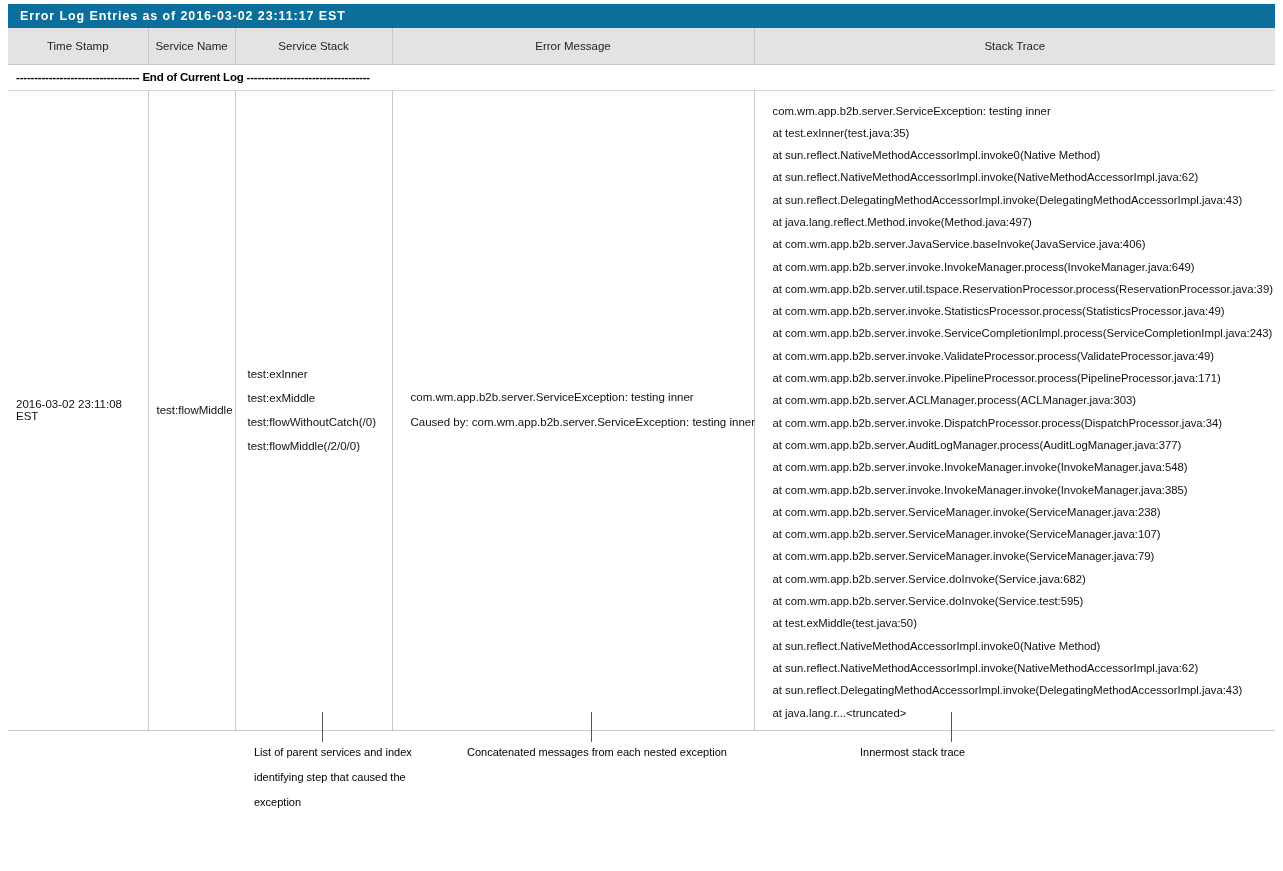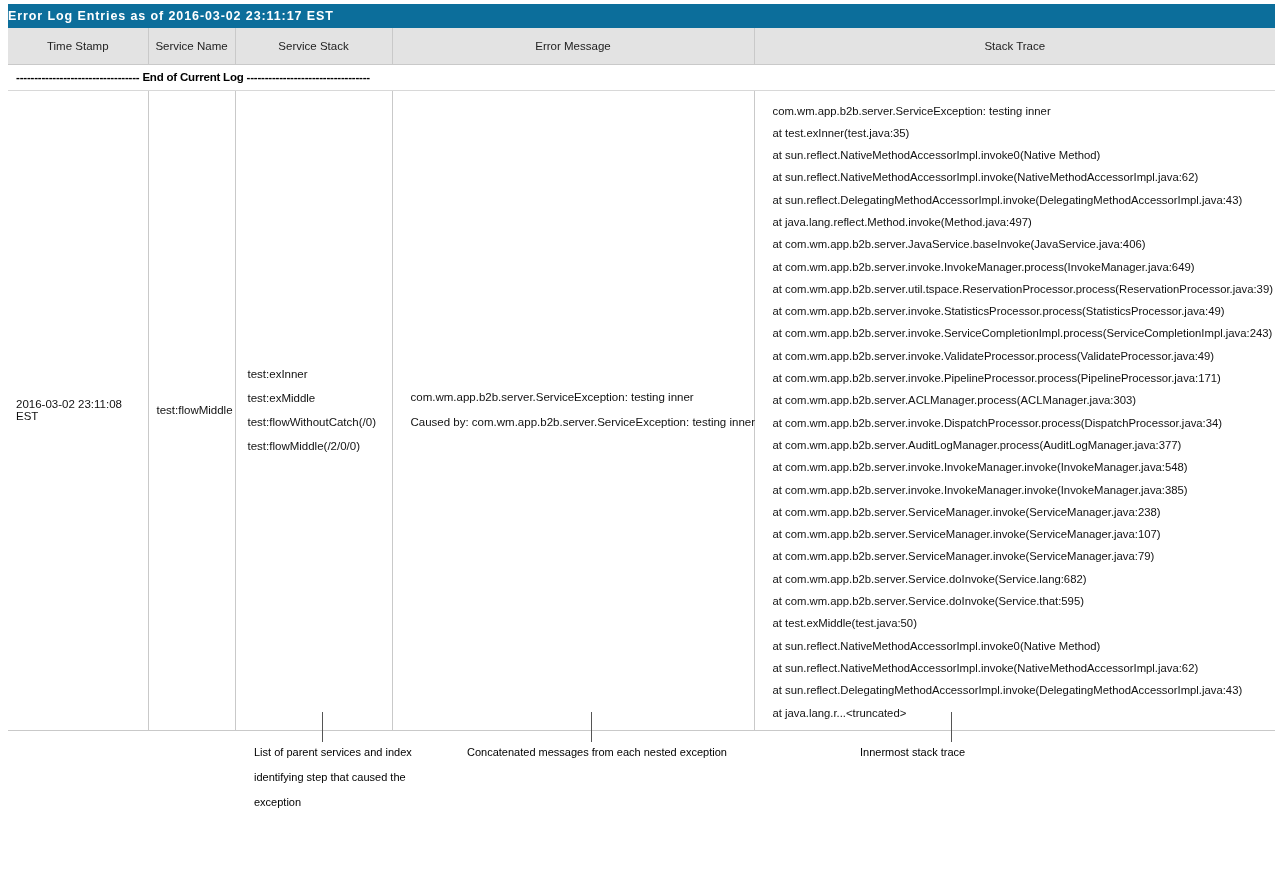--- a/index.html
+++ b/index.html
@@ -23,20 +23,21 @@
     left: 8px;
     top: 4px;
     width: 1267px;
     height: 24px;
     background: #0c6e9b;
     color: #ffffff;
     font-size: 12.5px;
     font-weight: bold;
     letter-spacing: 0.9px;
     line-height: 24px;
+    padding-left: 12px;
     white-space: nowrap;
     overflow: hidden;
   }
 
   
   .logtable {
     position: absolute;
     left: 8px;
     top: 28px;
     width: 1267px;
@@ -170,22 +171,22 @@
           <div class="trace-line">at com.wm.app.b2b.server.invoke.ValidateProcessor.process(ValidateProcessor.java:49)</div>
           <div class="trace-line">at com.wm.app.b2b.server.invoke.PipelineProcessor.process(PipelineProcessor.java:171)</div>
           <div class="trace-line">at com.wm.app.b2b.server.ACLManager.process(ACLManager.java:303)</div>
           <div class="trace-line">at com.wm.app.b2b.server.invoke.DispatchProcessor.process(DispatchProcessor.java:34)</div>
           <div class="trace-line">at com.wm.app.b2b.server.AuditLogManager.process(AuditLogManager.java:377)</div>
           <div class="trace-line">at com.wm.app.b2b.server.invoke.InvokeManager.invoke(InvokeManager.java:548)</div>
           <div class="trace-line">at com.wm.app.b2b.server.invoke.InvokeManager.invoke(InvokeManager.java:385)</div>
           <div class="trace-line">at com.wm.app.b2b.server.ServiceManager.invoke(ServiceManager.java:238)</div>
           <div class="trace-line">at com.wm.app.b2b.server.ServiceManager.invoke(ServiceManager.java:107)</div>
           <div class="trace-line">at com.wm.app.b2b.server.ServiceManager.invoke(ServiceManager.java:79)</div>
-          <div class="trace-line">at com.wm.app.b2b.server.Service.doInvoke(Service.lang:682)</div>
-          <div class="trace-line">at com.wm.app.b2b.server.Service.doInvoke(Service.that:595)</div>
+          <div class="trace-line">at com.wm.app.b2b.server.Service.doInvoke(Service.java:682)</div>
+          <div class="trace-line">at com.wm.app.b2b.server.Service.doInvoke(Service.test:595)</div>
           <div class="trace-line">at test.exMiddle(test.java:50)</div>
           <div class="trace-line">at sun.reflect.NativeMethodAccessorImpl.invoke0(Native Method)</div>
           <div class="trace-line">at sun.reflect.NativeMethodAccessorImpl.invoke(NativeMethodAccessorImpl.java:62)</div>
           <div class="trace-line">at sun.reflect.DelegatingMethodAccessorImpl.invoke(DelegatingMethodAccessorImpl.java:43)</div>
           <div class="trace-line">at java.lang.r...&lt;truncated&gt;</div>
         </td>
       </tr>
     </tbody>
   </table>
 

